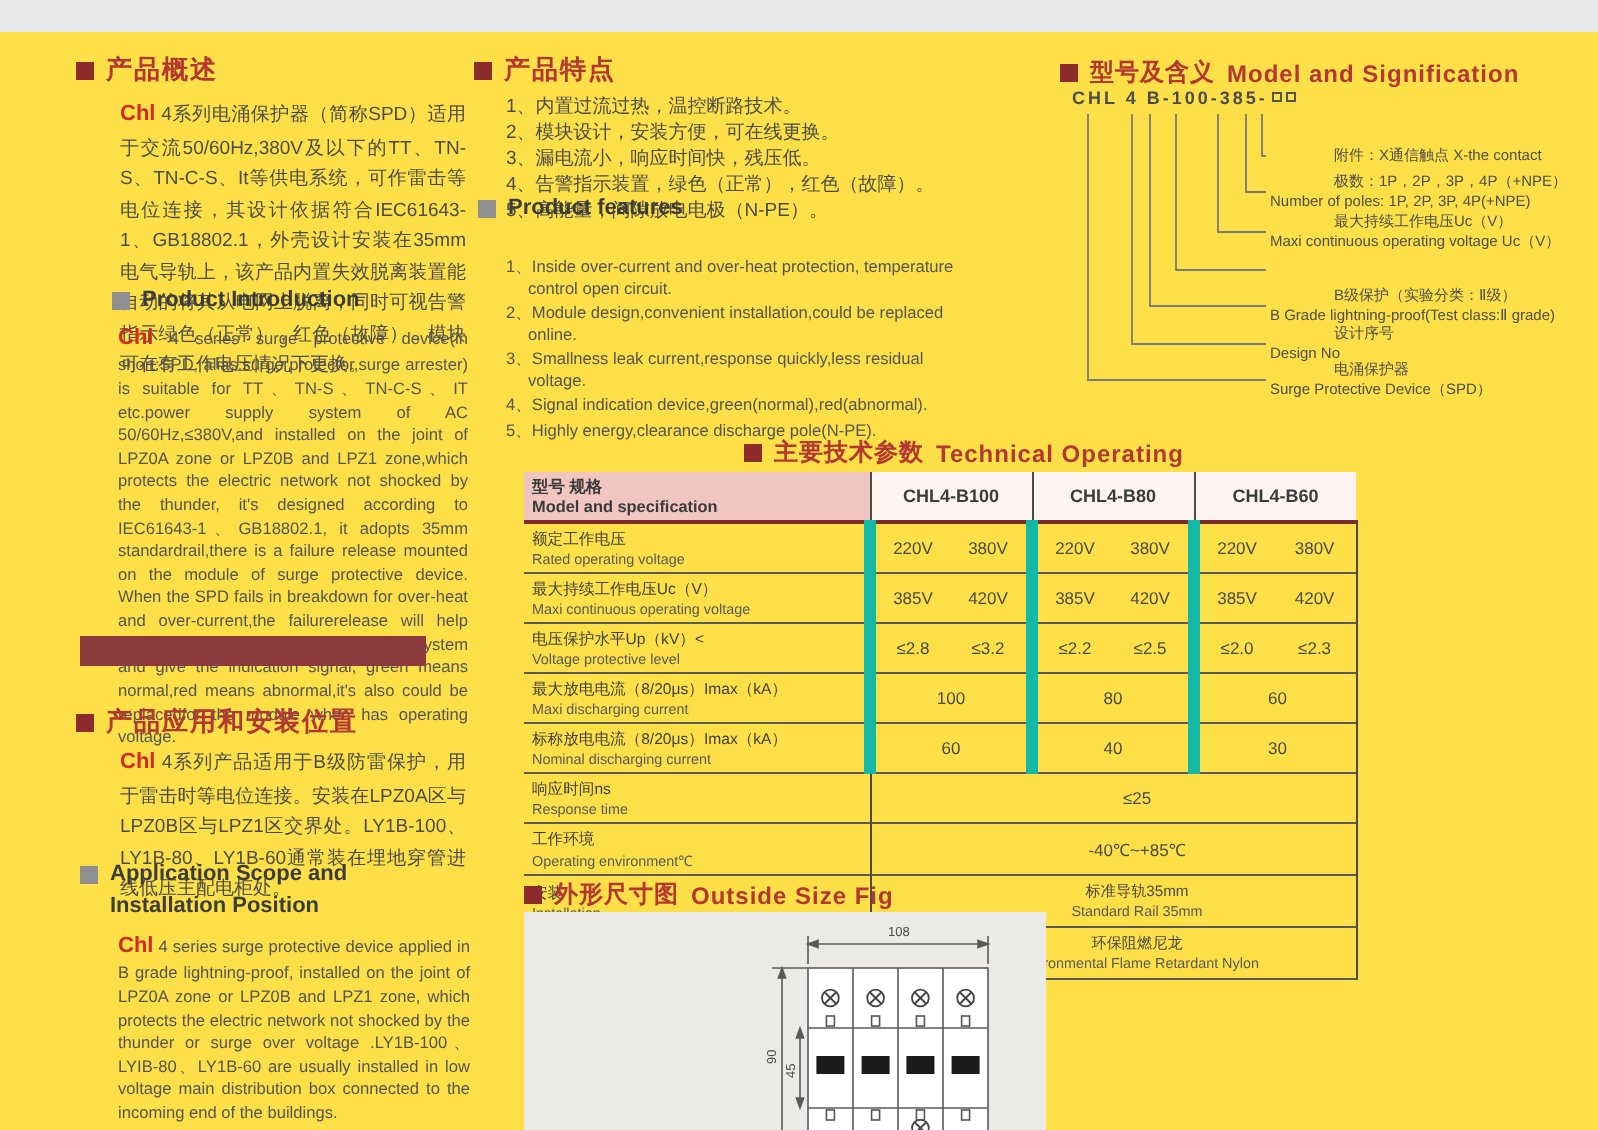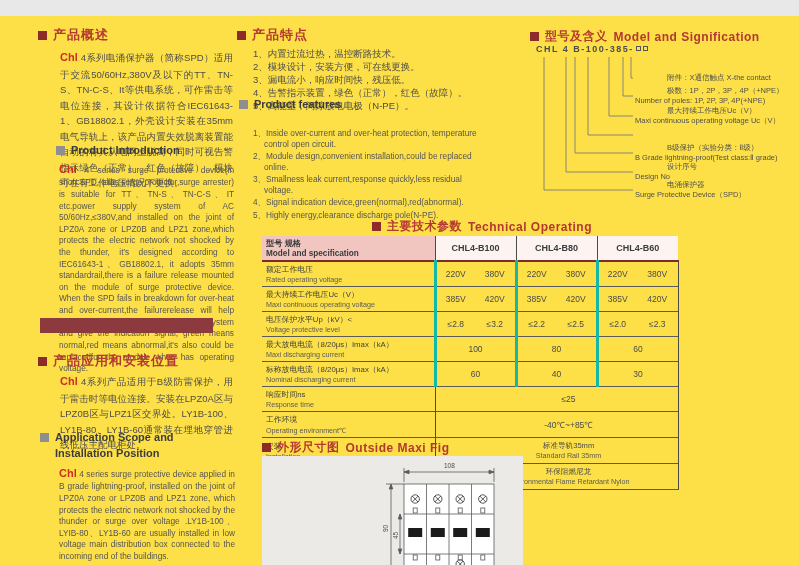--- a/index.html
+++ b/index.html
@@ -45,21 +45,21 @@
   table.spec .label .en { font-size:7.2px; color:#5a5a5a; }
   table.spec th.label { background:#f2c6c0; }
   table.spec th.label .cn, table.spec th.label .en { font-weight:bold; font-size:8.2px; color:#3a3a3a; }
   table.spec th.model { background:#fdf4f2; font-size:9px; color:#3b3b3b; text-align:center;
                         border-left:1px solid #4b4b4b; padding:5px 0; }
   table.spec thead th { border-bottom:2px solid #7c2a2a; }
   table.spec tbody td { border-top:1px solid #5a5a5a; }
   table.spec tbody tr:first-child td { border-top:none; }
   table.spec tbody tr:last-child td { border-bottom:1px solid #5a5a5a; }
   table.spec td.val { font-size:8.5px; color:#4a4a4a; text-align:center; padding:3px 0; }
-  table.spec td.pair-start { border-left:3px solid #14b8a6; }
+  table.spec td.pair-start { border-left:6px solid #14b8a6; }
   table.spec td.last { border-right:1px solid #4b4b4b; }
   table.spec td.merged { border-left:1px solid #4b4b4b; border-right:1px solid #4b4b4b;padding-left:24px; }
   table.spec td.merged .cn { font-size:7.6px; }
   table.spec td.merged .en { font-size:7.2px; color:#5a5a5a; }
 
   
   .code-diagram { position:absolute; left:528px; top:28px; width:268px; height:178px; }
   .code-text { position:absolute; left:8px; top:0; font-size:9px; font-weight:bold;
                letter-spacing:1.5px; color:#4c4c4c; white-space:nowrap; }
   .code-box { display:inline-block; width:5px; height:5px; border:1px solid #555;
@@ -255,21 +255,21 @@
           <div class="cn">环保阻燃尼龙</div>
           <div class="en">Environmental Flame Retardant Nylon</div>
         </td>
       </tr>
     </tbody>
   </table>
 
   <div class="h-mix" style="left:262px; top:423px;">
     <span class="sq"></span>
     <span>外形尺寸图</span>
-    <span>Outside Maxi Fig</span>
+    <span>Outside Size Fig</span>
   </div>
   <div class="figure-box">
     <svg class="fig-svg" width="261" height="120" viewBox="0 0 261 120">
       <g stroke="#5a5a5a" stroke-width="0.8" fill="none">
 
         <line x1="142" y1="16" x2="232" y2="16"></line>
         <path d="M142,16 l5,-1.8 v3.6 z M232,16 l-5,-1.8 v3.6 z" fill="#5a5a5a"></path>
         <line x1="142" y1="12" x2="142" y2="26"></line>
         <line x1="232" y1="12" x2="232" y2="26"></line>
 

